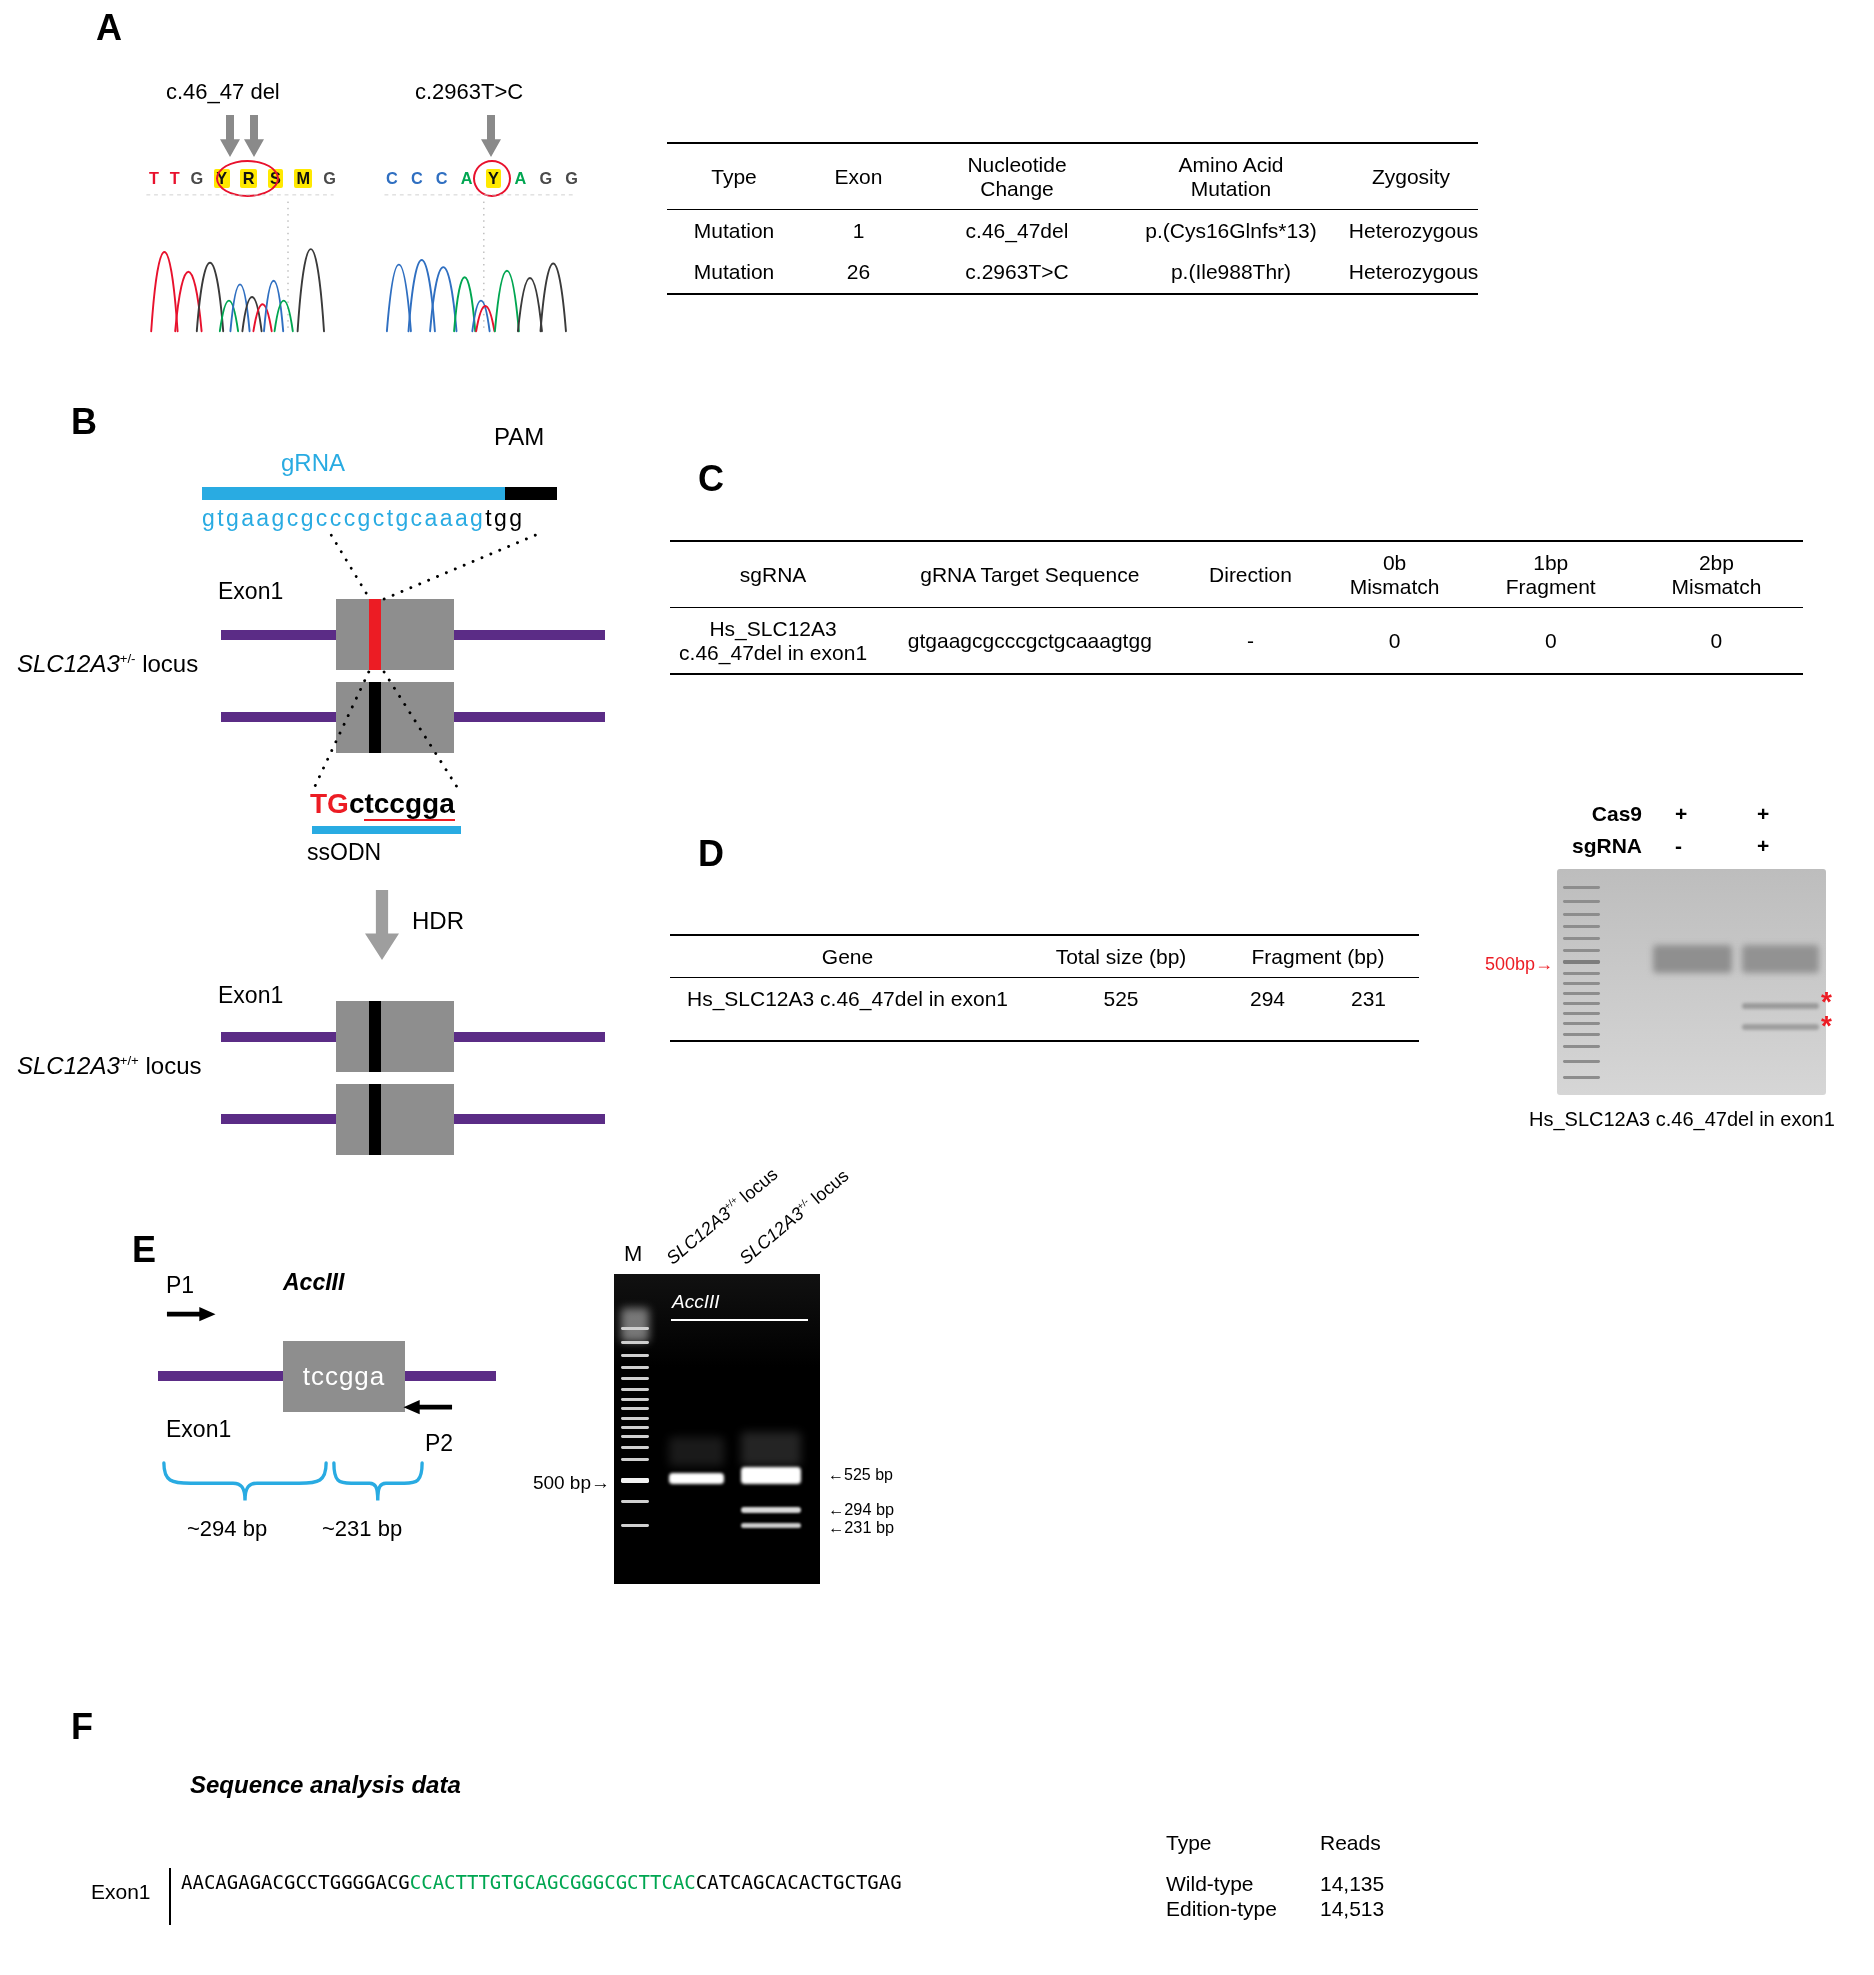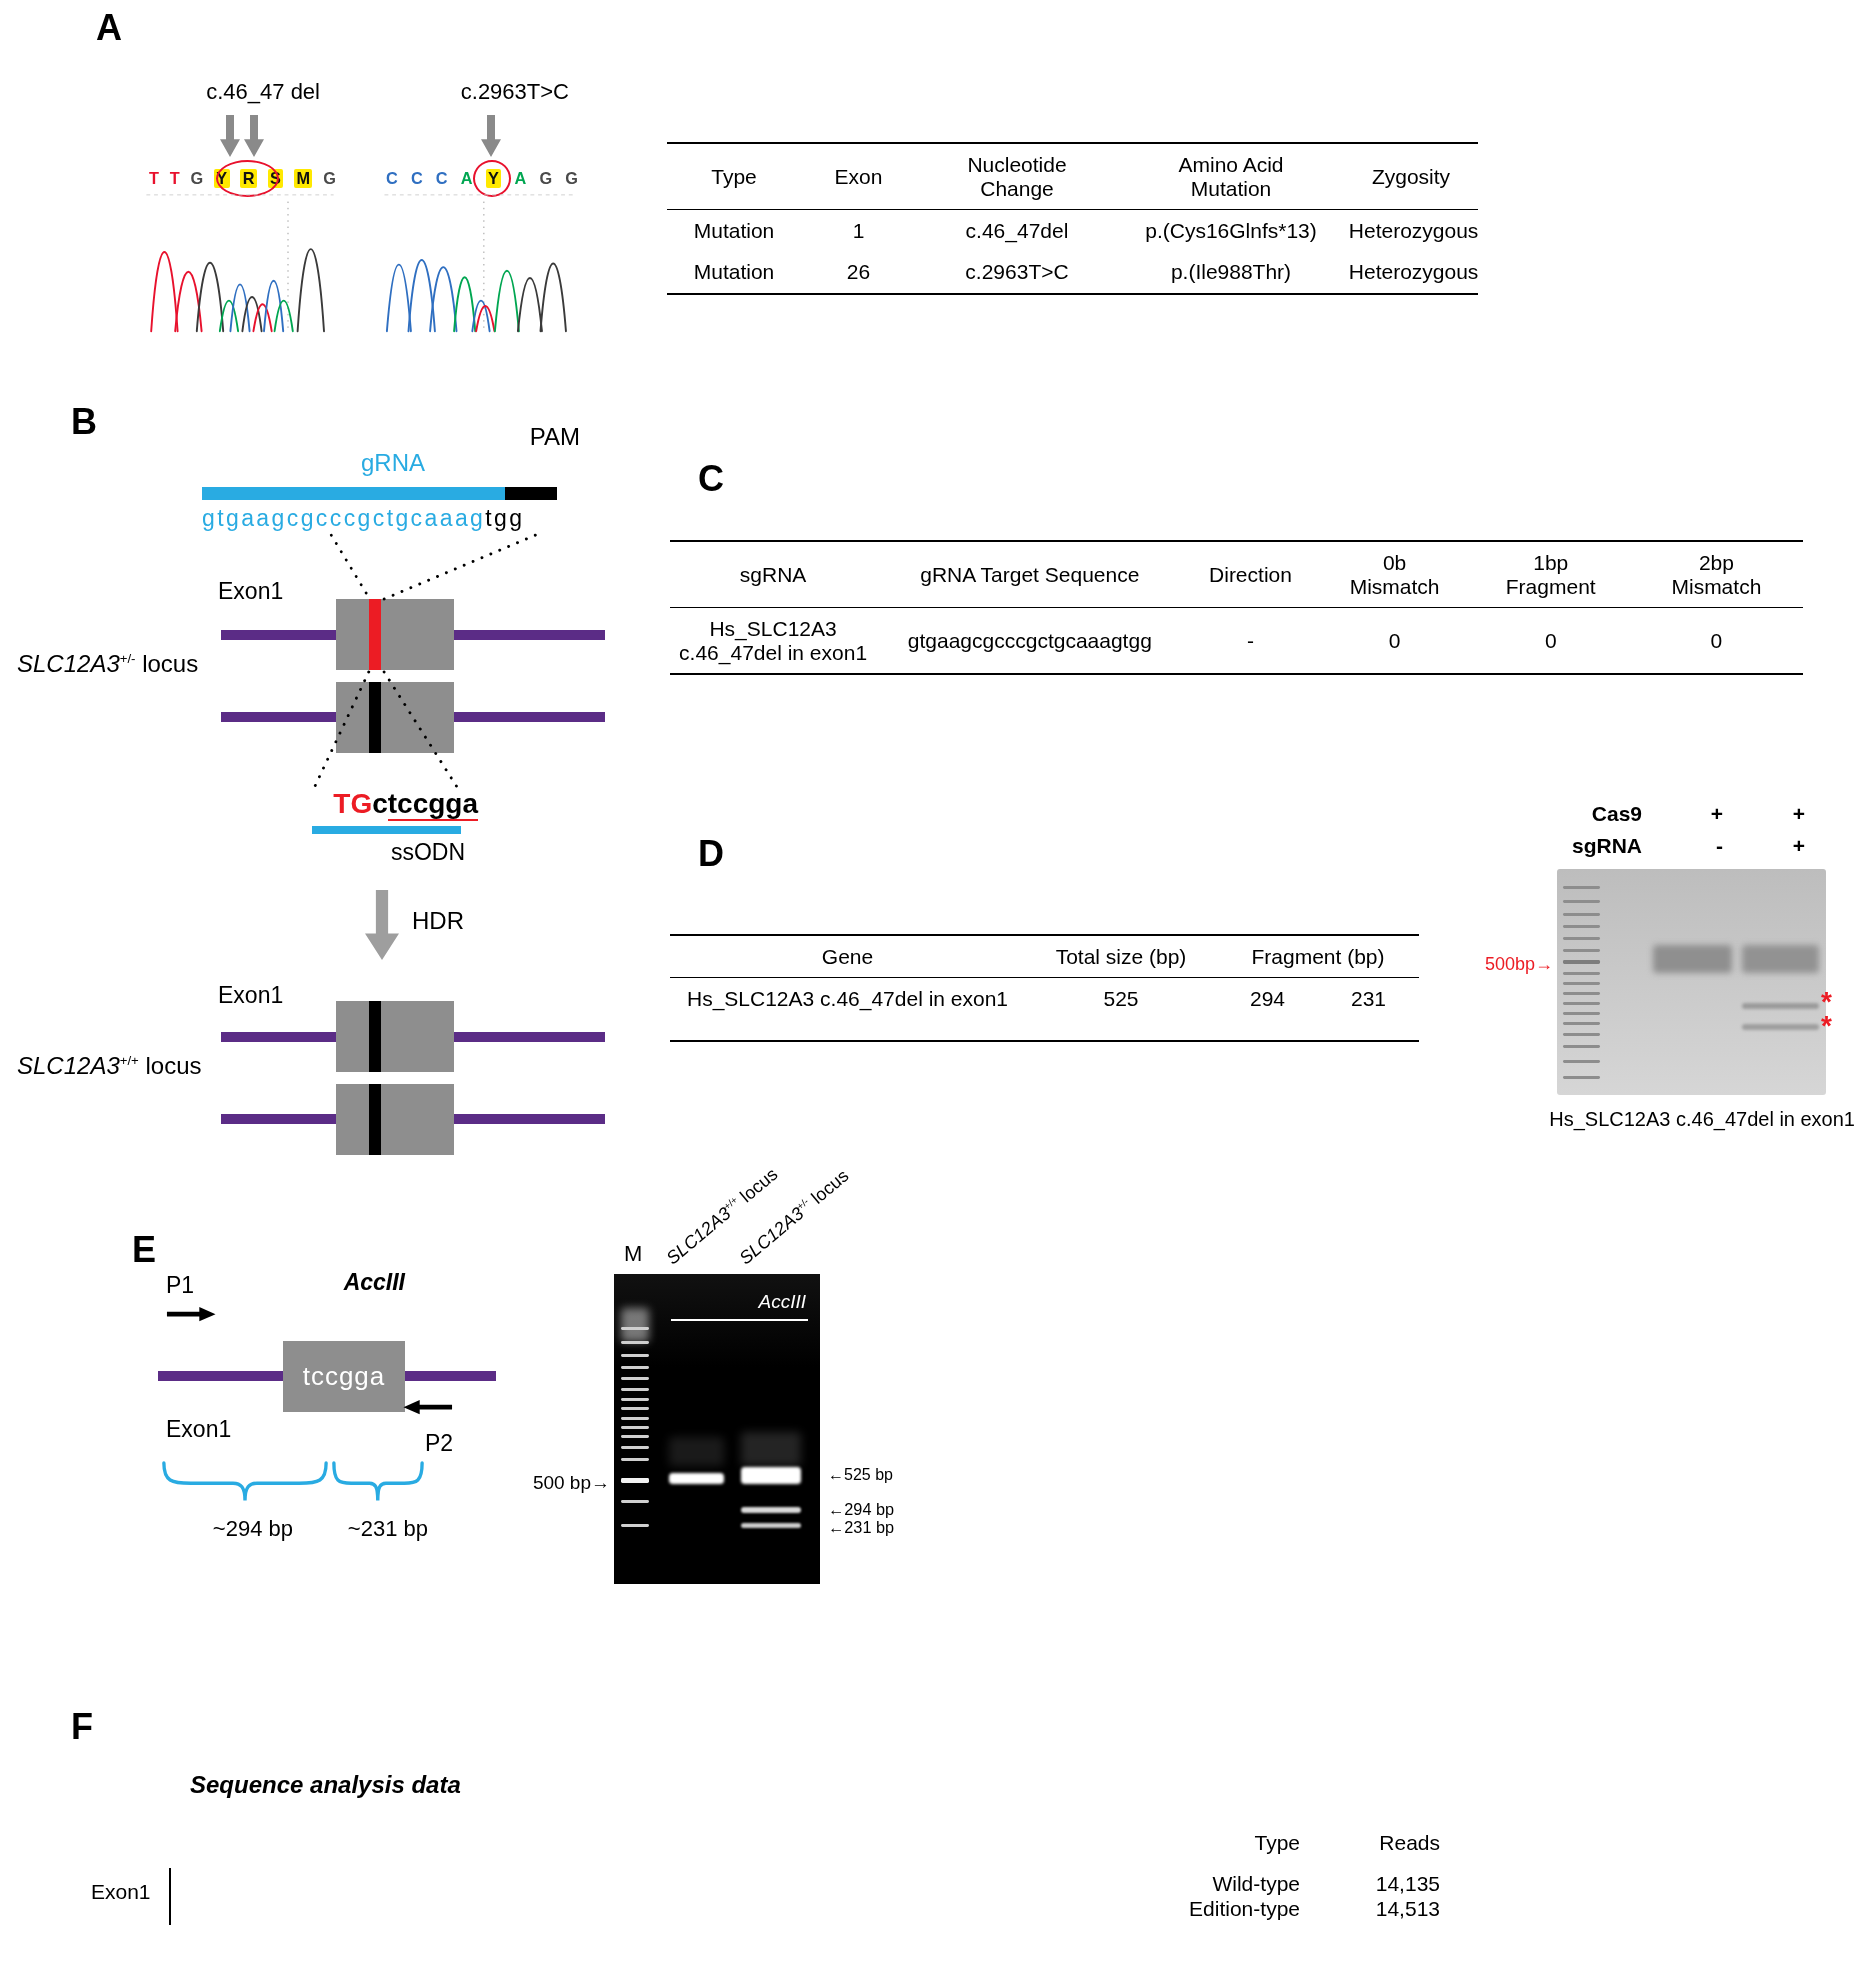--- a/index.html
+++ b/index.html
@@ -1,20 +1,20 @@
 <!DOCTYPE html>
 <html style="font-size:7.7px"><head>
 <meta charset="utf-8">
 <style>
   *{margin:0;padding:0;box-sizing:border-box}
   html,body{background:#fff}
   body{font-family:"Liberation Sans",sans-serif;color:#000}
   .page{position:relative;width:1875px;height:1975px;background:#fff;overflow:hidden}
   .abs{position:absolute}
-  .c{text-align:right}
+  .c{text-align:left}
   .r{text-align:right}
   .i{font-style:italic}
   .b{font-weight:700}
   sup{font-size:.55em}
   .plabel{font-size:36px;font-weight:700}
 
   
   .sci{border-collapse:collapse;table-layout:fixed;font-size:21px}
   .sci{border-top:2.9px solid #000;border-bottom:2.9px solid #000}
   .sci thead th{border-bottom:1.9px solid #000;font-weight:400;padding:8.6px 4.8px;vertical-align:middle;white-space:pre-line;text-align:center}
@@ -374,20 +374,23 @@
 
   <div class="abs i b" style="left:190px;top:1771px;font-size:24px">Sequence analysis data</div>
 
 
   <div class="abs c" style="left:1166px;top:1831px;width:134px;font-size:21px">Type</div>
   <div class="abs c" style="left:1320px;top:1831px;width:120px;font-size:21px">Reads</div>
 
   <div class="abs" style="left:91px;top:1880px;font-size:21px">Exon1</div>
   <div class="abs" style="left:169px;top:1868px;width:1.9px;height:57px;background:#000"></div>
 
+  <div class="abs seq" style="left:181px;top:1871px">
+    <span>AACAGAGACGCCTGGGGACG</span><span class="sg">CCACTTTGTGCAGCGGGCGCTTCAC</span><span>CATCAGCACACTGCTGAG</span>
+  </div>
   <div class="abs c" style="left:1166px;top:1872px;width:134px;font-size:21px">Wild-type</div>
   <div class="abs c" style="left:1320px;top:1872px;width:120px;font-size:21px">14,135</div>
 
   <div class="abs c" style="left:1166px;top:1897px;width:134px;font-size:21px">Edition-type</div>
   <div class="abs c" style="left:1320px;top:1897px;width:120px;font-size:21px">14,513</div>
 
 </div>
 
 
 </body></html>

